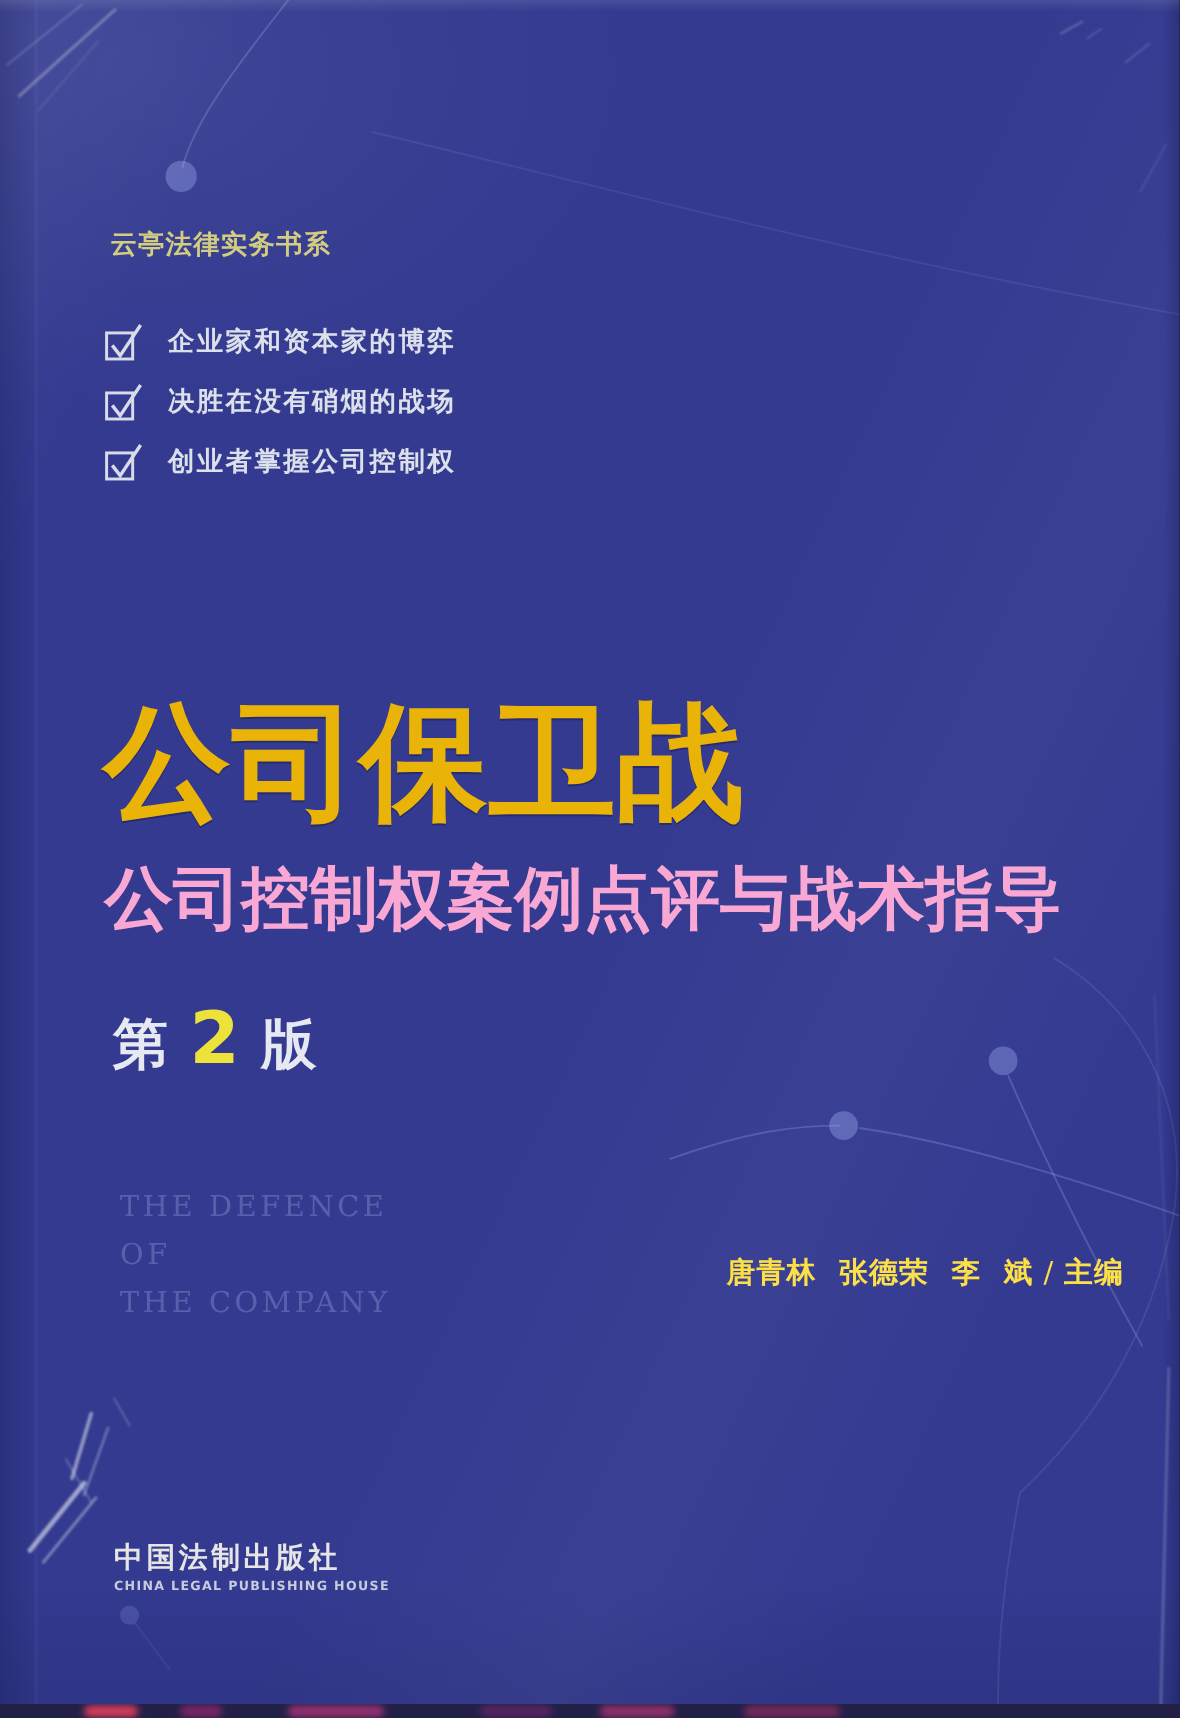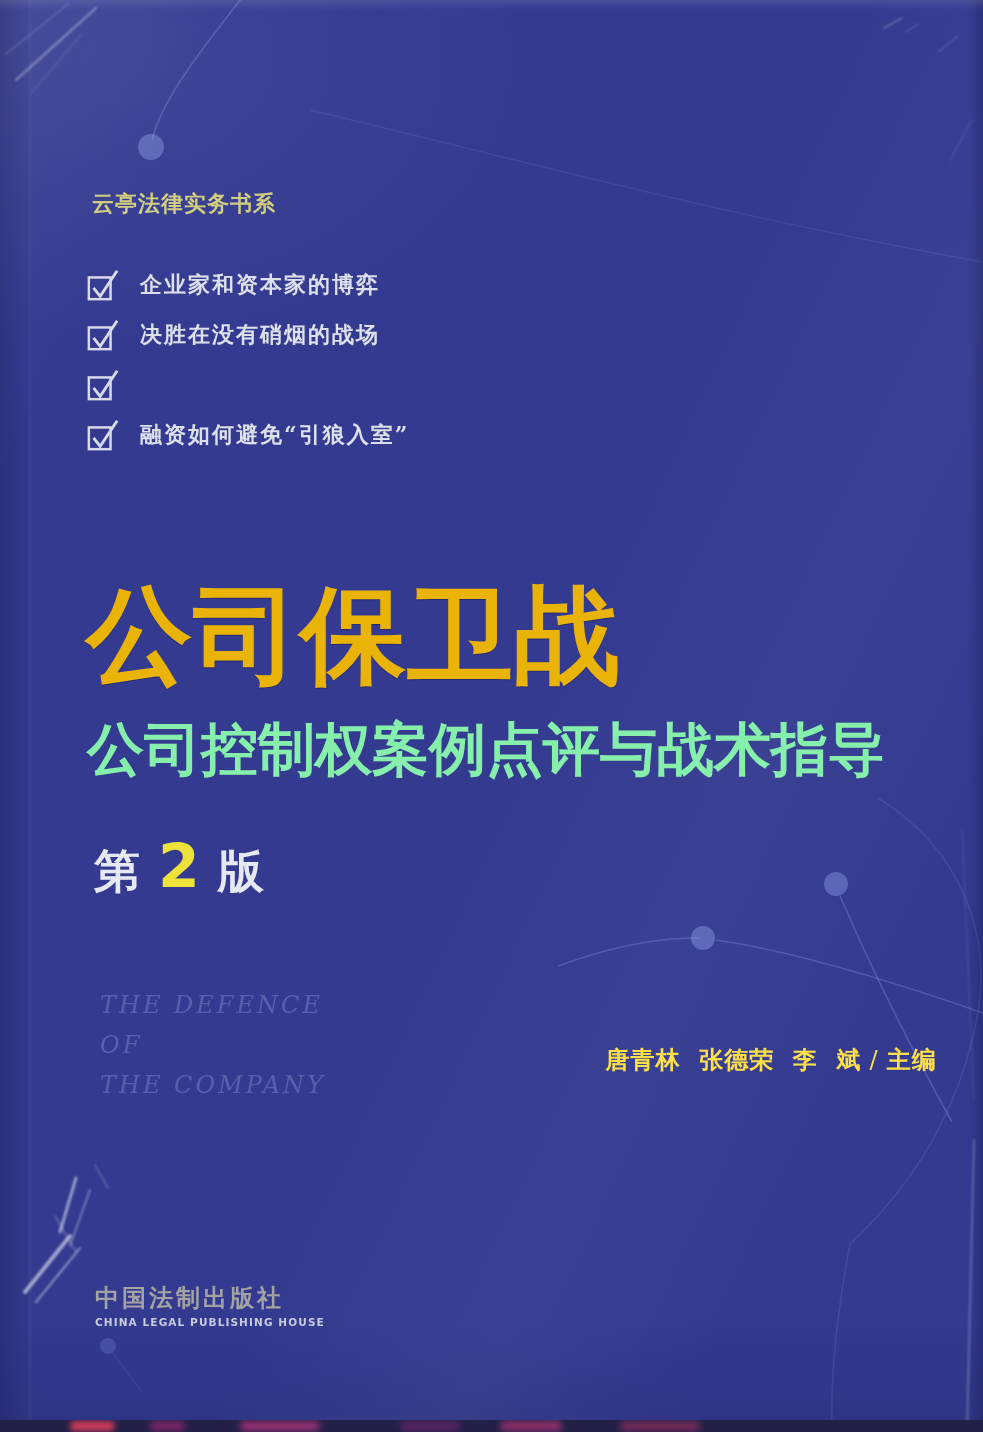--- a/index.html
+++ b/index.html
@@ -38,45 +38,45 @@
   }
   .title{
     position:absolute;left:86px;top:582px;margin:0;
     font-size:106px;line-height:1;font-weight:800;letter-spacing:1px;
     color:#eab308;white-space:nowrap;
     text-shadow:0 1px 0 rgba(0,0,20,0.25);
   }
   .subtitle{
     position:absolute;left:87px;top:718px;margin:0;
     font-size:57px;line-height:1.1;font-weight:800;letter-spacing:0px;
-    color:#86efac;white-space:nowrap;
+    color:#f9a8d4;white-space:nowrap;
   }
   .edition{
     position:absolute;left:94px;top:836px;
     display:flex;align-items:baseline;gap:18px;line-height:1;
   }
   .ed-cn{font-size:46px;font-weight:800;color:#e6e9f2;}
   .ed-num{
     font-size:60px;font-weight:800;color:#ede23a;
     font-family:"DejaVu Sans", sans-serif;
   }
   .watermark{
     position:absolute;left:100px;top:985px;
     font-family:"DejaVu Serif", serif;
     font-size:24px;letter-spacing:3px;line-height:40px;
-    color:rgba(198,206,250,0.26);white-space:nowrap;font-style:italic;
+    color:rgba(198,206,250,0.26);white-space:nowrap;
   }
   .authors{
     position:absolute;left:568px;top:1015px;
     font-size:24px;letter-spacing:1px;font-weight:600;
     color:#fde047;white-space:pre;
   }
   .authors .sep{margin:0 8px;font-weight:400;}
   .publisher{position:absolute;left:95px;top:1284px;font-family:"DejaVu Sans", sans-serif;}
-  .pub-cn{font-size:24px;font-weight:700;letter-spacing:3px;color:#a3a3a3;line-height:1.2;}
+  .pub-cn{font-size:24px;font-weight:700;letter-spacing:3px;color:#e5e5e5;line-height:1.2;}
   .pub-en{font-size:10.5px;font-weight:600;letter-spacing:1.1px;color:#c6cbdd;margin-top:3px;}
   .bottom-edge{
     position:absolute;left:0;bottom:0;width:983px;height:12px;
     background:#232048;overflow:hidden;
   }
   .spot{position:absolute;top:1px;height:10px;border-radius:5px;filter:blur(3px);}
   .spot.s1{left:70px;width:45px;background:rgba(226,62,92,0.95);}
   .spot.s2{left:150px;width:35px;background:rgba(150,40,110,0.75);}
   .spot.s3{left:240px;width:80px;background:rgba(178,52,122,0.8);}
   .spot.s4{left:400px;width:60px;background:rgba(120,40,110,0.6);}
@@ -149,27 +149,21 @@
         <rect x="3" y="11" width="23" height="23" fill="none" stroke="#d9dce8" stroke-width="2.6"></rect>
         <path d="M 8,22 L 15,31 L 33,4" fill="none" stroke="#d9dce8" stroke-width="3"></path>
       </svg>
       <span class="bullet-text">决胜在没有硝烟的战场</span>
     </li>
     <li class="bullet">
       <svg class="check" viewBox="0 0 36 38">
         <rect x="3" y="11" width="23" height="23" fill="none" stroke="#d9dce8" stroke-width="2.6"></rect>
         <path d="M 8,22 L 15,31 L 33,4" fill="none" stroke="#d9dce8" stroke-width="3"></path>
       </svg>
-    </li>
-    <li class="bullet">
-      <svg class="check" viewBox="0 0 36 38">
-        <rect x="3" y="11" width="23" height="23" fill="none" stroke="#d9dce8" stroke-width="2.6"></rect>
-        <path d="M 8,22 L 15,31 L 33,4" fill="none" stroke="#d9dce8" stroke-width="3"></path>
-      </svg>
-      <span class="bullet-text">融资如何避免“引狼入室”</span>
+      <span class="bullet-text">创业者掌握公司控制权</span>
     </li>
   </ul>
 
   <h1 class="title">公司保卫战</h1>
   <h2 class="subtitle">公司控制权案例点评与战术指导</h2>
 
   <div class="edition">
     <span class="ed-cn">第</span>
     <span class="ed-num">2</span>
     <span class="ed-cn">版</span>

